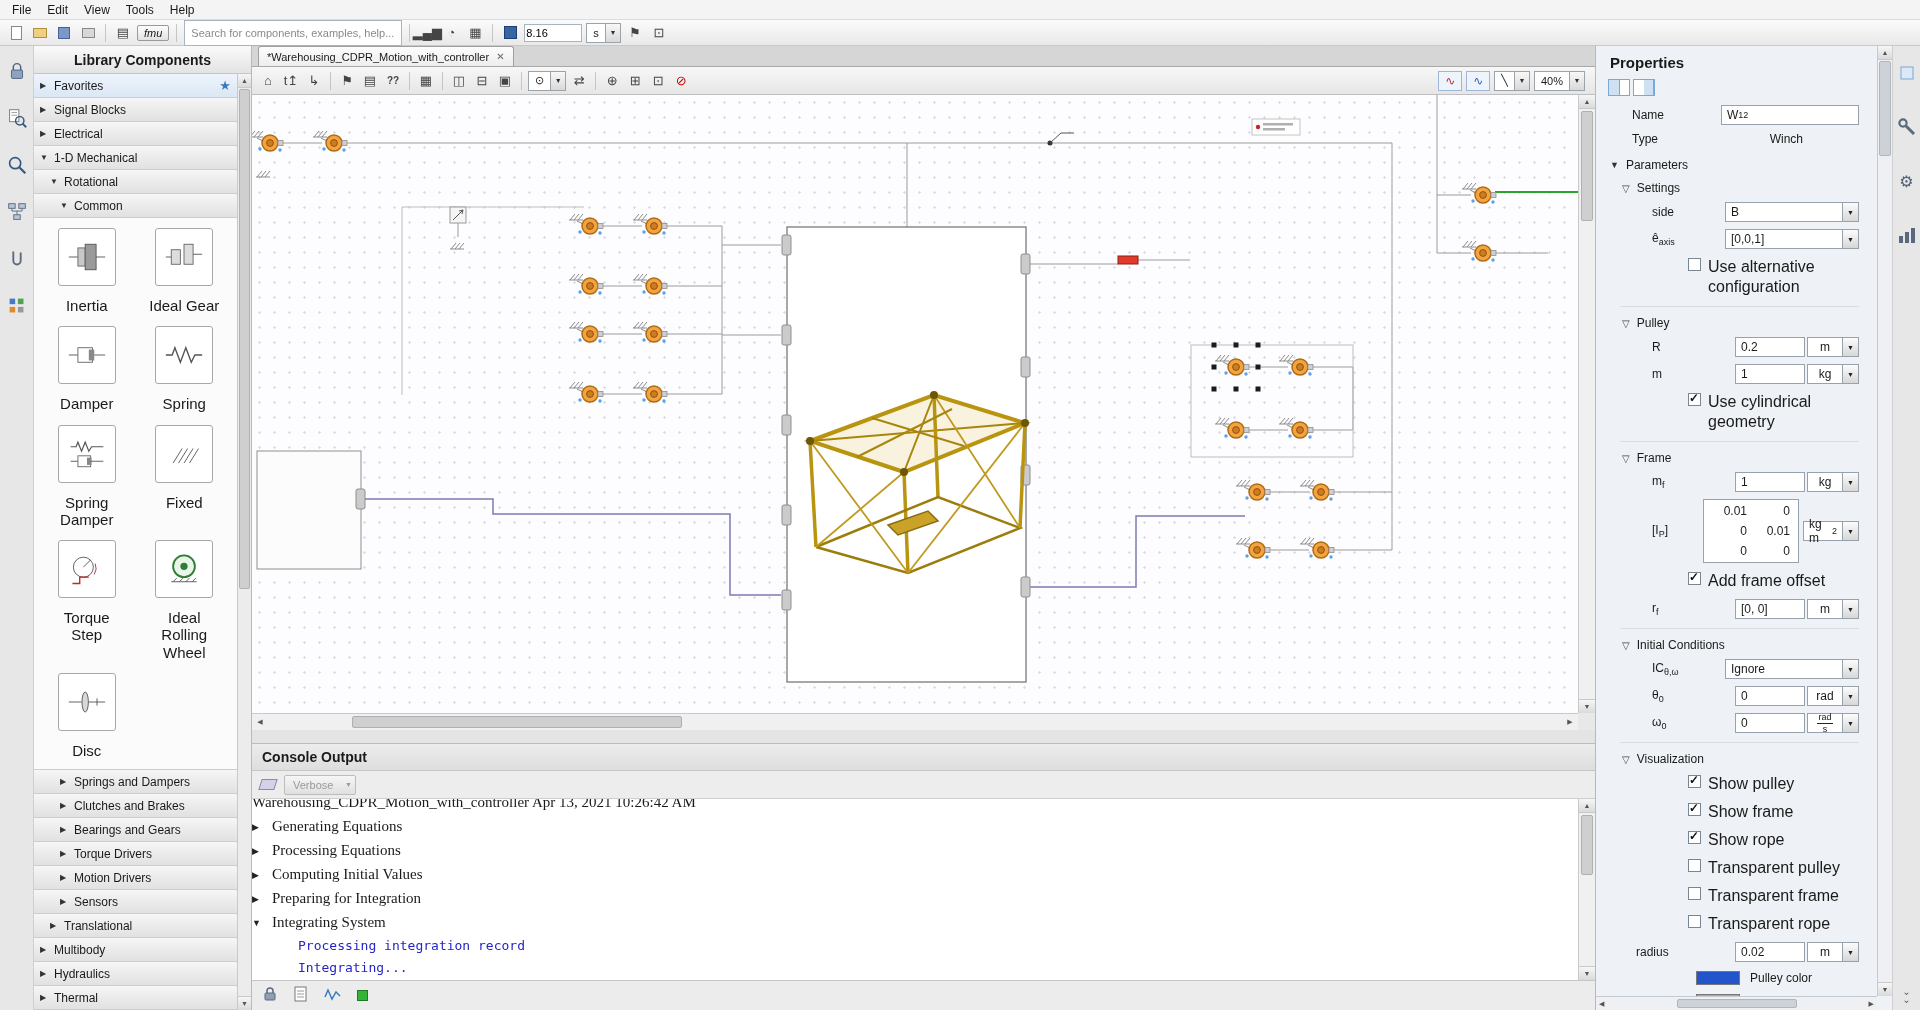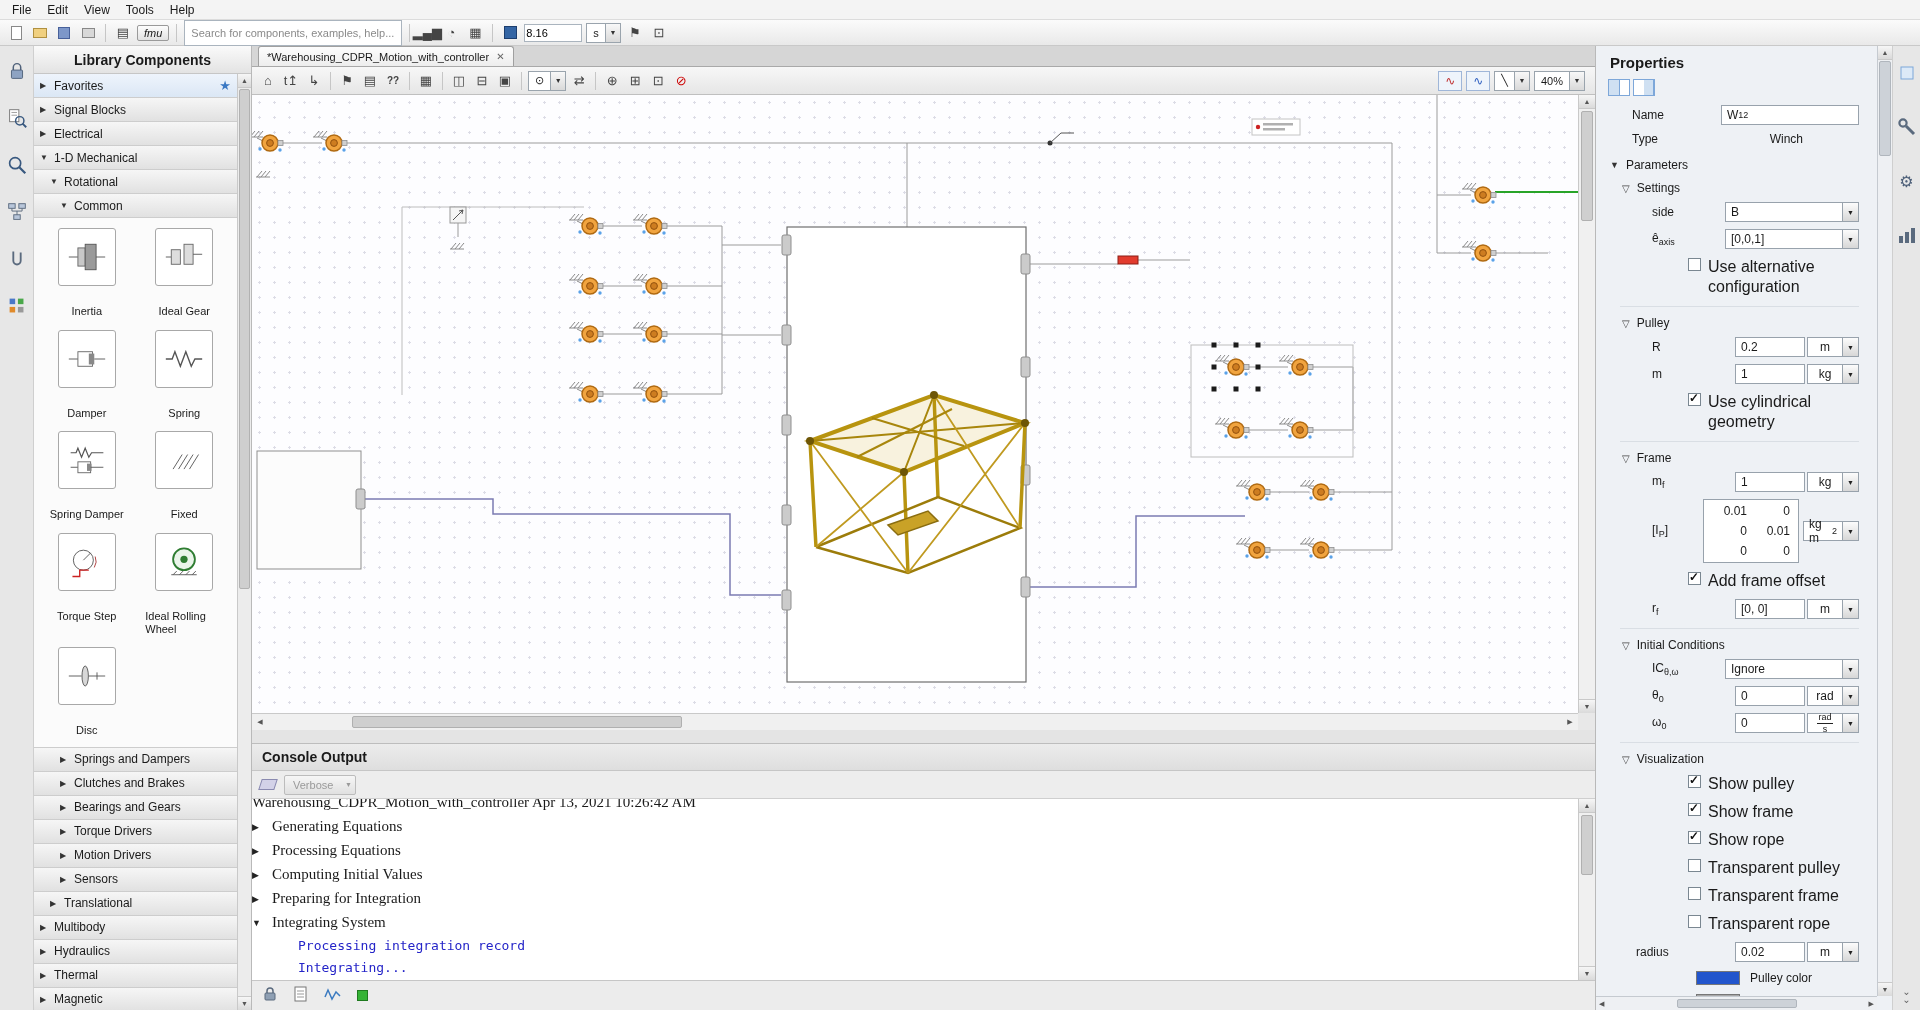--- a/index.html
+++ b/index.html
@@ -58,21 +58,21 @@
   .lib-row.sel{background:linear-gradient(#eef4fc,#dbe7f5);}
   .lvl1{padding-left:16px;}
   .lvl2{padding-left:26px;}
   .tri{font-size:8px;color:#333;width:9px;}
   .star{margin-left:auto;color:#3a78c3;font-size:13px;}
   .tile-grid{background:#fbfbfb;padding:10px 4px;display:grid;grid-template-columns:1fr 1fr;
              row-gap:12px;border-bottom:1px solid #cdcdcd;}
   .tile{display:flex;flex-direction:column;align-items:center;}
   .tile-box{width:58px;height:58px;background:#fff;border:1px solid #a8a8a8;border-radius:3px;
             display:flex;align-items:center;justify-content:center;}
-  .tile-label{margin-top:19px;font-size:11px;text-align:left;line-height:1.15;max-width:78px;}
+  .tile-label{margin-top:11px;font-size:15px;text-align:center;line-height:1.15;max-width:78px;}
   .lib-vscroll{position:absolute;top:28px;right:0;bottom:0;width:14px;background:#ececec;
                border-left:1px solid #c9c9c9;}
   .sb-arr{height:14px;display:flex;align-items:center;justify-content:center;font-size:7px;color:#555;
           background:linear-gradient(#f6f6f6,#dadada);border-bottom:1px solid #c9c9c9;}
   .sb-arr.bot{position:absolute;bottom:0;left:0;right:0;border-top:1px solid #c9c9c9;border-bottom:none;}
   .lib-thumb{position:absolute;top:15px;left:1px;right:1px;height:500px;background:#cfcfcf;
              border:1px solid #b2b2b2;border-radius:2px;}
 
   
   #center{position:absolute;left:252px;top:46px;width:1343px;bottom:0;background:#e4e4e4;}

